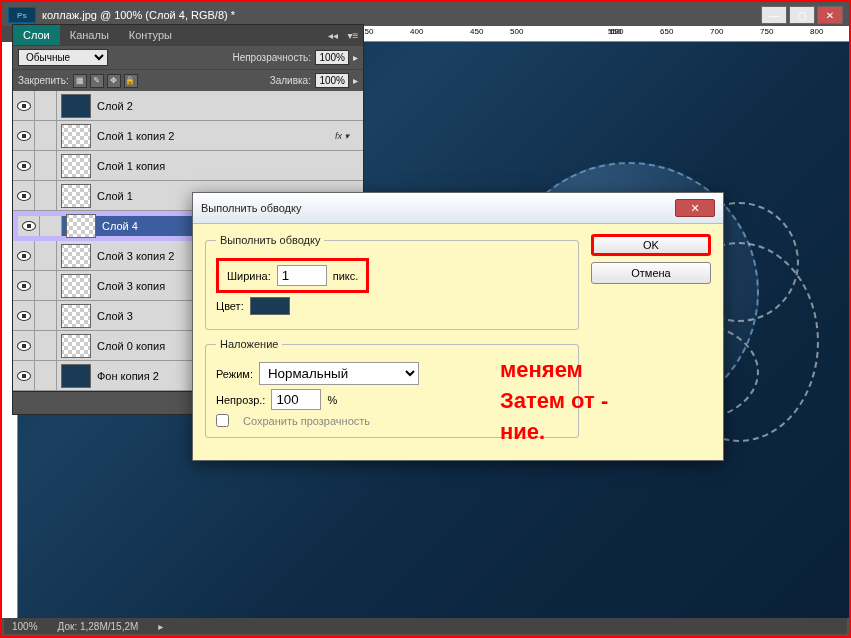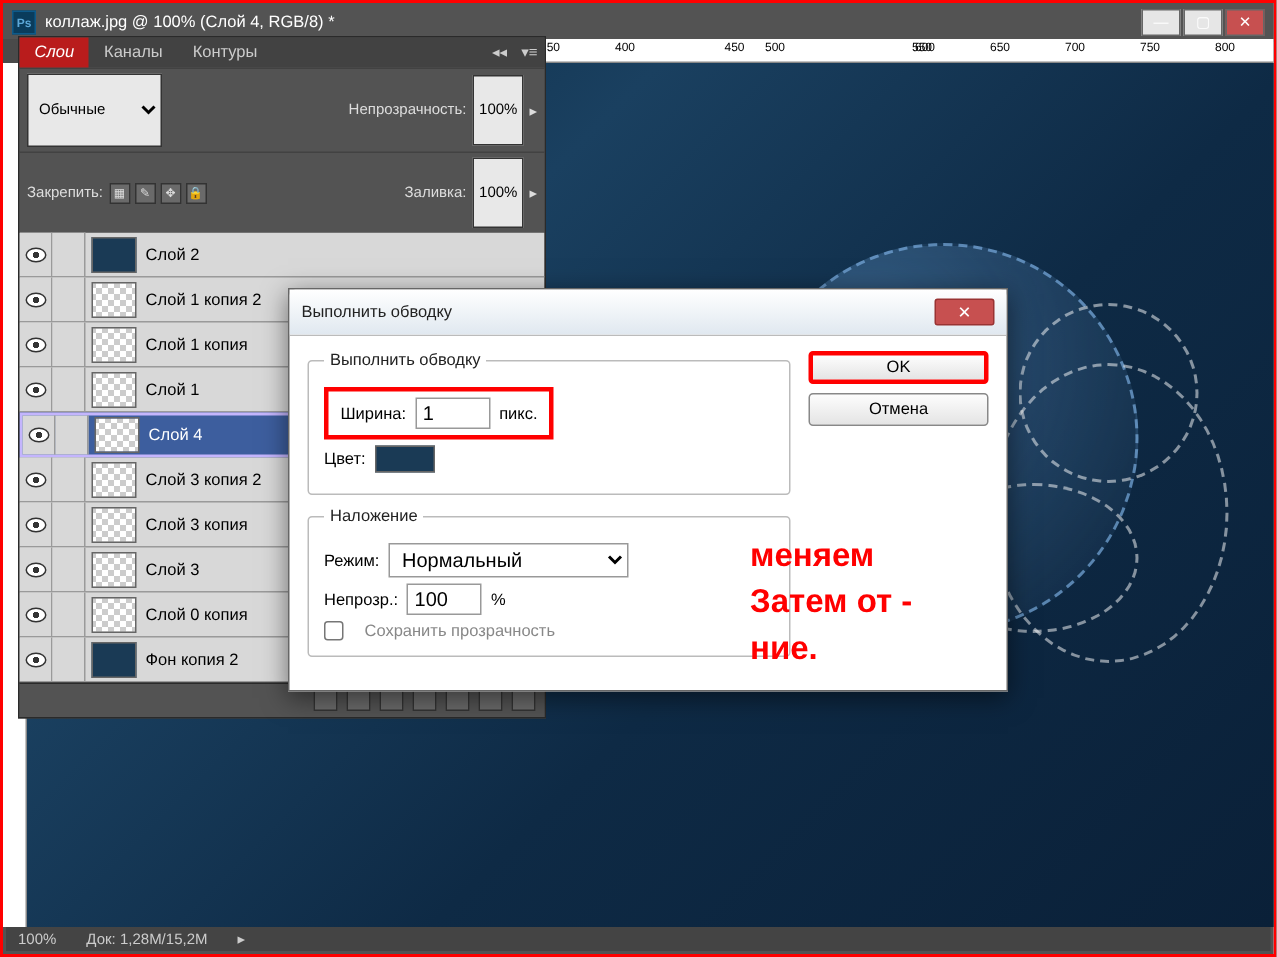--- a/index.html
+++ b/index.html
@@ -1,57 +1,57 @@
 <!DOCTYPE html>
 <html><head>
 <meta charset="utf-8">
 <style>
 * { box-sizing: border-box; margin: 0; padding: 0; font-family: Tahoma, Arial, sans-serif; }
 body { background: #fff; width: 851px; height: 638px; overflow: hidden; position: relative; }
 .outer-border { position: absolute; inset: 0; border: 2px solid red; }
 .app { position: absolute; top: 2px; left: 2px; right: 2px; bottom: 2px; background: #535353; }
 .titlebar { background: #535353; color: #fff; font-size: 12px; padding: 4px 6px; display: flex; align-items: center; }
-.ps-icon { width: 16px; height: 16px; background: #0a3c5c; border: 1px solid #0d5a8a; margin-right: 6px; display: flex; align-items: center; justify-content: center; font-size: 8px; font-weight: bold; color: #5ca8d8; }
+.ps-icon { width: 28px; height: 16px; background: #0a3c5c; border: 1px solid #0d5a8a; margin-right: 6px; display: flex; align-items: center; justify-content: center; font-size: 8px; font-weight: bold; color: #5ca8d8; }
 .titlebar .title { flex: 1; font-size: 11px; }
 .winbtns { display: flex; gap: 2px; }
 .winbtn { width: 26px; height: 18px; background: #e6e6e6; border: 1px solid #666; font-size: 10px; display: flex; align-items: center; justify-content: center; cursor: pointer; }
 .winbtn.close { background: #c75050; color: #fff; }
 .app-body { position: absolute; top: 24px; left: 0; right: 0; bottom: 18px; background: #4a4a4a; }
 .ruler-h { position: absolute; top: 0; left: 28px; right: 0; height: 16px; background: #fff; font-size: 8px; border-bottom: 1px solid #888; overflow: hidden; }
 .ruler-h span { position: absolute; top: 1px; font-size: 8px; }
 .ruler-v { position: absolute; top: 16px; left: 0; width: 16px; bottom: 0; background: #fff; border-right: 1px solid #888; }
 .canvas { position: absolute; top: 16px; left: 16px; right: 0; bottom: 0; background: linear-gradient(135deg, #0a2840 0%, #1a4060 30%, #0e2a45 60%, #0a2038 100%); overflow: hidden; }
 .canvas-art { position: absolute; top: 80px; right: 30px; width: 380px; height: 380px; }
 .art-shape { position: absolute; border-radius: 50%; border: 2px dashed rgba(255,255,255,0.5); }
 .layers-panel { position: absolute; top: 22px; left: 10px; width: 352px; background: #535353; border: 1px solid #2a2a2a; z-index: 5; }
 .panel-tabs { display: flex; background: #424242; font-size: 11px; color: #ccc; align-items: center; }
 .panel-tab { padding: 4px 10px; cursor: pointer; }
-.panel-tab.active { background: #b91c1c; color: #fff; font-style: italic; }
+.panel-tab.active { background: #0f766e; color: #fff; }
 .panel-tabs .spacer { flex: 1; }
 .panel-mini { width: 20px; text-align: center; cursor: pointer; font-size: 10px; color: #ccc; }
 .panel-row { display: flex; align-items: center; padding: 3px 5px; font-size: 10px; color: #ddd; background: #535353; border-top: 1px solid #424242; gap: 4px; }
-.panel-row select, .panel-row input { font-size: 10px; background: #e8e8e8; border: 1px solid #333; padding: 17px 3px; }
+.panel-row select, .panel-row input { font-size: 10px; background: #e8e8e8; border: 1px solid #333; padding: 1px 3px; }
 .blend-select { width: 90px; }
 .opacity-input { width: 34px; text-align: right; }
 .lock-icons { display: flex; gap: 3px; }
 .lock-icon { width: 14px; height: 14px; border: 1px solid #333; background: #6a6a6a; font-size: 8px; display: flex; align-items: center; justify-content: center; cursor: pointer; }
 .layers-list { max-height: 340px; overflow: hidden; }
 .layer-row { display: flex; align-items: center; background: #d8d8d8; border-bottom: 1px solid #9a9a9a; font-size: 11px; height: 30px; }
 .layer-row .eye { width: 22px; height: 100%; display: flex; align-items: center; justify-content: center; border-right: 1px solid #9a9a9a; cursor: pointer; background: #d8d8d8; }
 .layer-row .locklink { width: 22px; height: 100%; border-right: 1px solid #9a9a9a; background: #d8d8d8; }
 .layer-row .thumb { width: 30px; height: 24px; margin: 0 4px; border: 1px solid #666; background: repeating-conic-gradient(#ccc 0% 25%, #fff 0% 50%) 50% / 8px 8px; }
 .layer-row .thumb.dark { background: #1a3a55; }
 .layer-row .name { flex: 1; padding-left: 2px; color: #000; }
 .layer-row .fx { width: 28px; font-size: 9px; font-style: italic; color: #333; }
-.layer-row.selected { background: #3d5e9e; border: 2px solid #c4b5fd; }
+.layer-row.selected { background: #3d5e9e; border: 5px solid #c4b5fd; }
 .layer-row.selected .name { color: #fff; }
 .layer-row.selected .eye, .layer-row.selected .locklink { background: #d8d8d8; }
 .panel-footer { display: flex; justify-content: flex-end; gap: 6px; padding: 4px 6px; background: #535353; border-top: 1px solid #2a2a2a; }
 .footer-icon { width: 16px; height: 14px; background: #6a6a6a; border: 1px solid #333; cursor: pointer; }
-.dialog { position: absolute; top: 190px; left: 190px; width: 480px; background: #ffffff; border: 1px solid #666; box-shadow: 0 4px 16px rgba(0,0,0,0.5); z-index: 10; font-size: 11px; }
+.dialog { position: absolute; top: 190px; left: 190px; width: 532px; background: #fef9c3; border: 1px solid #666; box-shadow: 0 4px 16px rgba(0,0,0,0.5); z-index: 10; font-size: 11px; }
 .dialog-titlebar { background: linear-gradient(#fff, #e0e8f0); padding: 6px 8px; display: flex; align-items: center; border-bottom: 1px solid #bbb; border-radius: 4px 4px 0 0; }
 .dialog-titlebar .title { flex: 1; color: #222; }
 .dialog-close { width: 40px; height: 18px; background: #c75050; color: #fff; border: 1px solid #933; border-radius: 2px; display: flex; align-items: center; justify-content: center; cursor: pointer; font-size: 11px; }
 .dialog-body { padding: 10px 12px 14px; display: flex; gap: 12px; }
 .dialog-left { flex: 1; }
 .dialog-right { width: 120px; display: flex; flex-direction: column; gap: 6px; align-items: stretch; }
 .dlg-btn { height: 22px; background: linear-gradient(#fdfdfd,#e4e4e4); border: 1px solid #888; border-radius: 3px; cursor: pointer; font-size: 11px; }
 .dlg-btn.ok { border: 3px solid red; }
 fieldset { border: 1px solid #bbb; border-radius: 3px; padding: 8px 10px 10px; margin-bottom: 8px; }
 legend { font-size: 11px; padding: 0 4px; color: #222; }
@@ -87,21 +87,21 @@
   <div class="app-body">
     <div class="ruler-h" id="rulerH">
         <span style="left: 30px;">50</span>
         <span style="left: 80px;">100</span>
         <span style="left: 130px;">150</span>
         <span style="left: 180px;">200</span>
         <span style="left: 230px;">250</span>
         <span style="left: 280px;">300</span>
         <span style="left: 330px;">350</span>
         <span style="left: 380px; text-align: center;">400</span>
-        <span style="left: 453px;">450</span>
+        <span style="left: 440px;">450</span>
         <span style="left: 480px;">500</span>
         <span style="left: 530px; padding-left: 48px;">550</span>
         <span style="left: 580px;">600</span>
         <span style="left: 630px;">650</span>
         <span style="left: 680px;">700</span>
         <span style="left: 730px;">750</span>
         <span style="left: 780px;">800</span>
       </div>
     <div class="ruler-v"></div>
     <div class="canvas">

